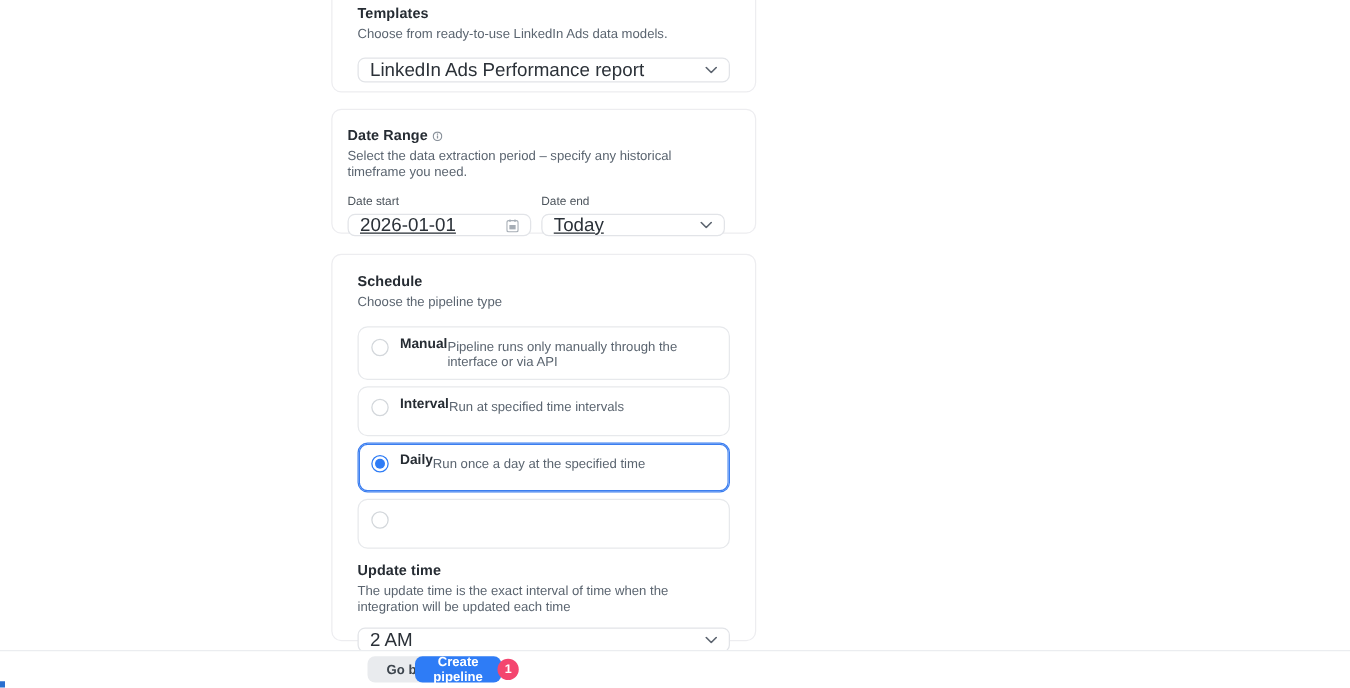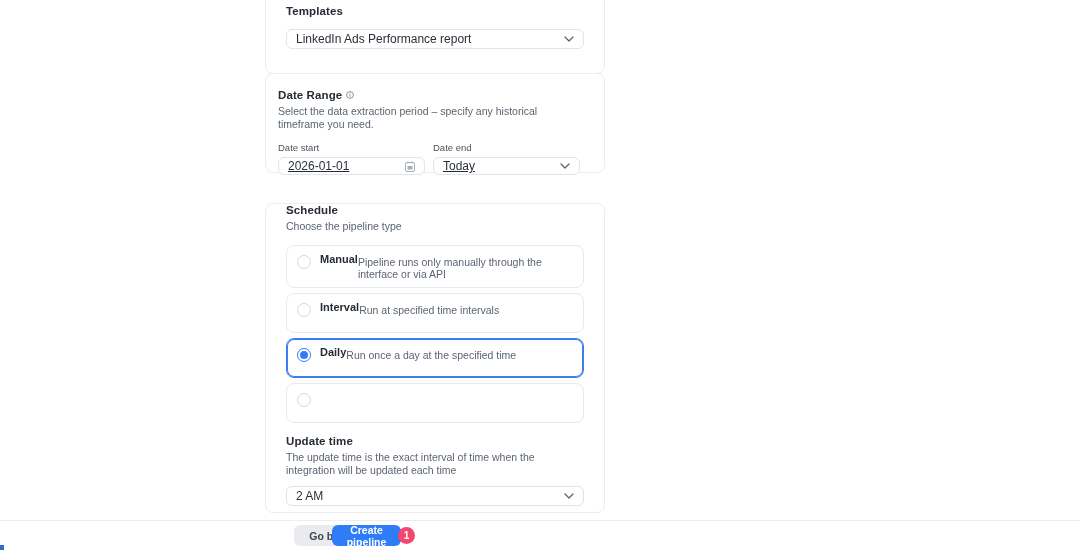--- a/index.html
+++ b/index.html
@@ -17,22 +17,22 @@
   .card {
     position:absolute;
     left:265px;
     width:340px;
     background:#ffffff;
     border:1px solid #ededf0;
     border-radius:8px;
     padding:0 20px;
   }
   .card-templates { top:-9px; height:83px; padding-top:13px; }
-  .card-daterange { top:73px;  height:100px; padding-top:15px;padding-left:12px; }
-  .card-schedule  { top:203px; height:310px; }
+  .card-daterange { top:87px;  height:100px; padding-top:15px;padding-left:12px; }
+  .card-schedule  { top:203px; height:310px; padding-top:16px; }
 
   .card h3 {
     font-size:11.5px;
     font-weight:700;
     color:#262c33;
     letter-spacing:.1px;
   }
   .desc {
     font-size:10.5px;
     color:#5b6570;
@@ -49,21 +49,21 @@
     border:1px solid #e2e4e8;
     border-radius:6px;
     display:flex;
     align-items:center;
     justify-content:space-between;
     padding:0 9px;
     background:#fff;
     cursor:pointer;
   }
   .selectbox span.value, .inputbox span.value {
-    font-size:12px;
+    font-size:15px;
     color:#2b3138;
   }
   .chevron { display:flex; align-items:center; }
 
   
   .dates-row { display:flex; gap:8px; margin-top:11px; }
   .date-field { width:147px; }
   .field-label {
     font-size:9.5px;
     color:#4b535b;
@@ -169,20 +169,21 @@
   }
   .icon-cal, .icon-info { display:flex; align-items:center; }
 </style>
 </head>
 <body>
 
 <div class="page">
 
   <section class="card card-templates">
     <h3>Templates</h3>
+    <p class="desc">Choose from ready-to-use LinkedIn Ads data models.</p>
     <div class="selectbox">
       <span class="value">LinkedIn Ads Performance report</span>
       <span class="chevron">
         <svg width="10" height="6" viewBox="0 0 10 6">
             <path d="M1 1l4 4 4-4" stroke="#5d6570" stroke-width="1.3" fill="none" stroke-linecap="round" stroke-linejoin="round"></path>
           </svg>
       </span>
     </div>
   </section>
 

